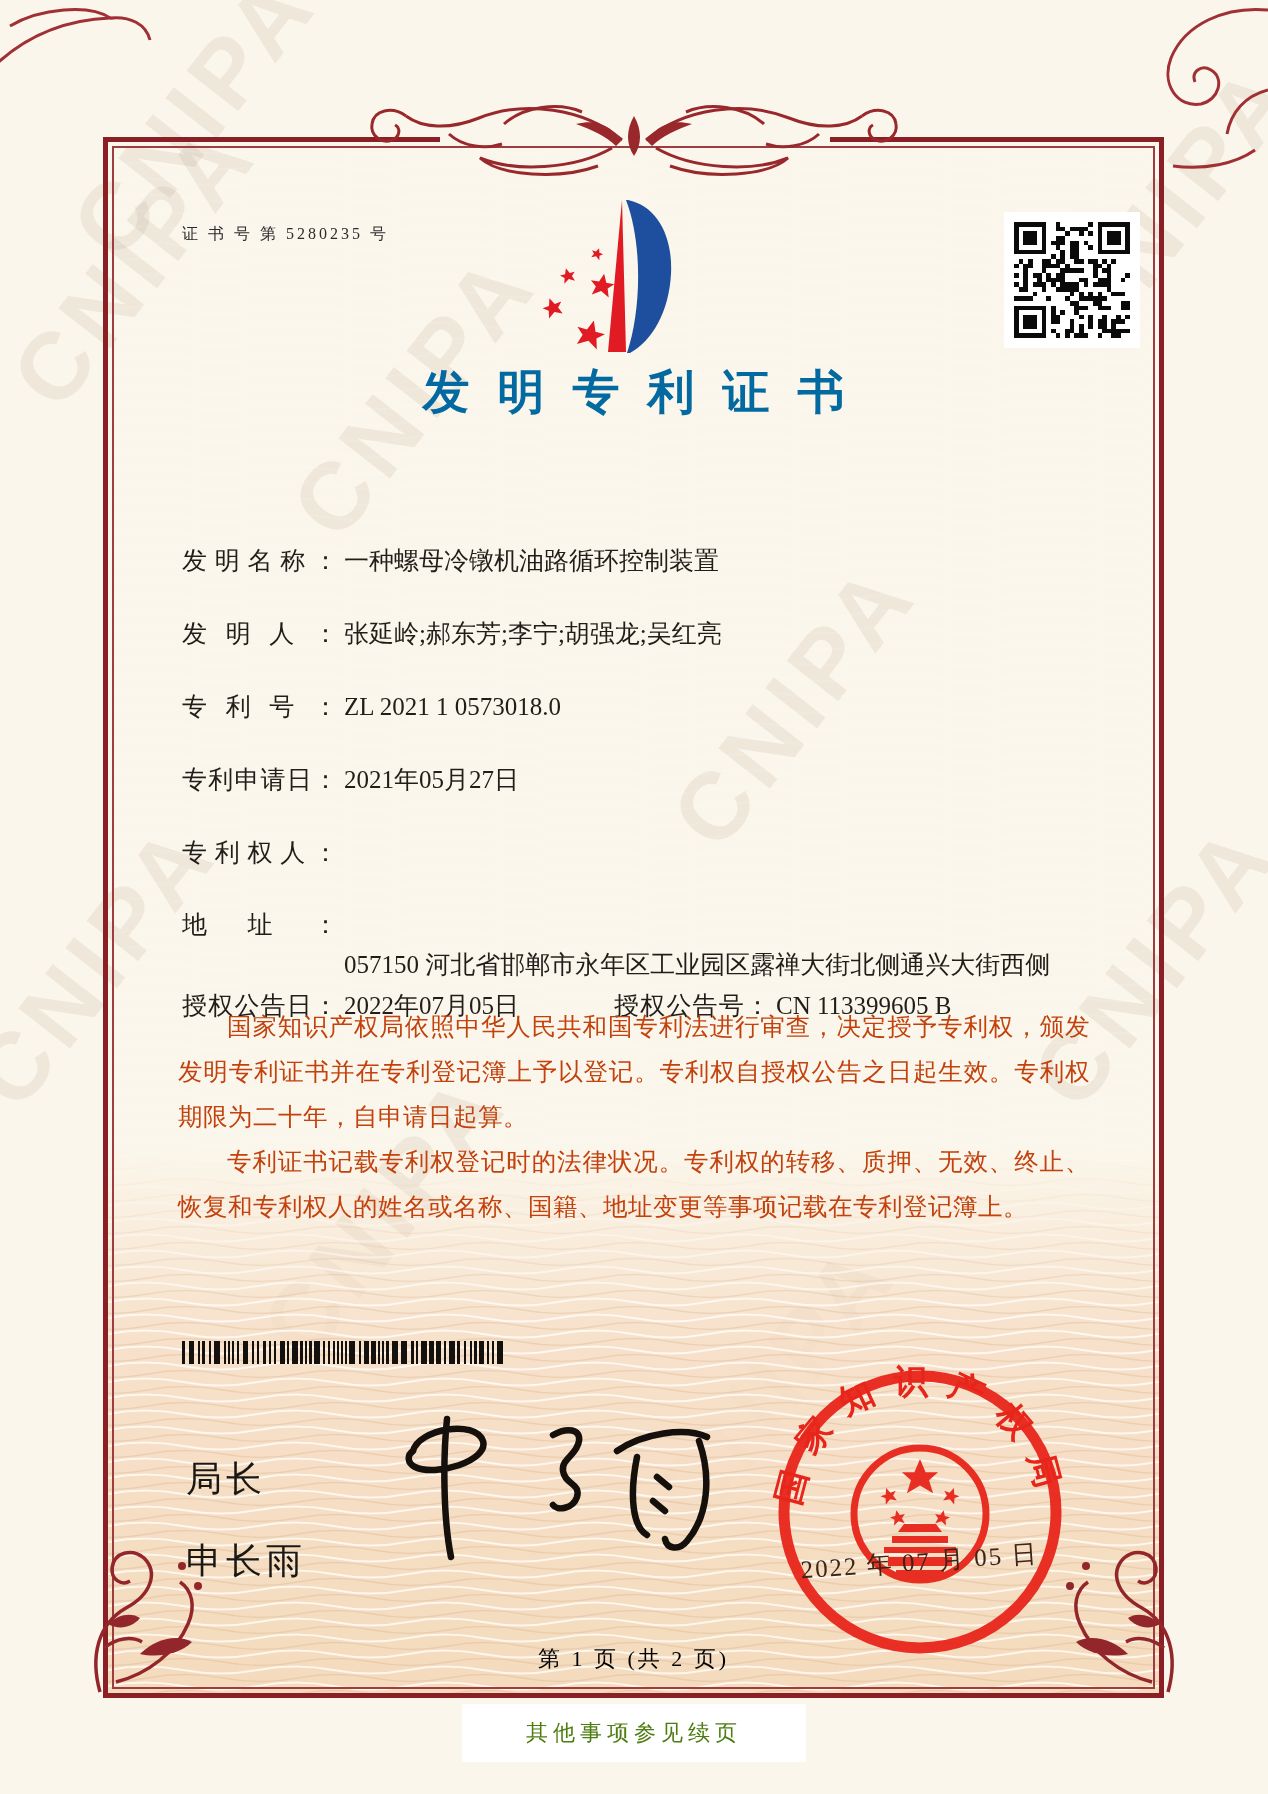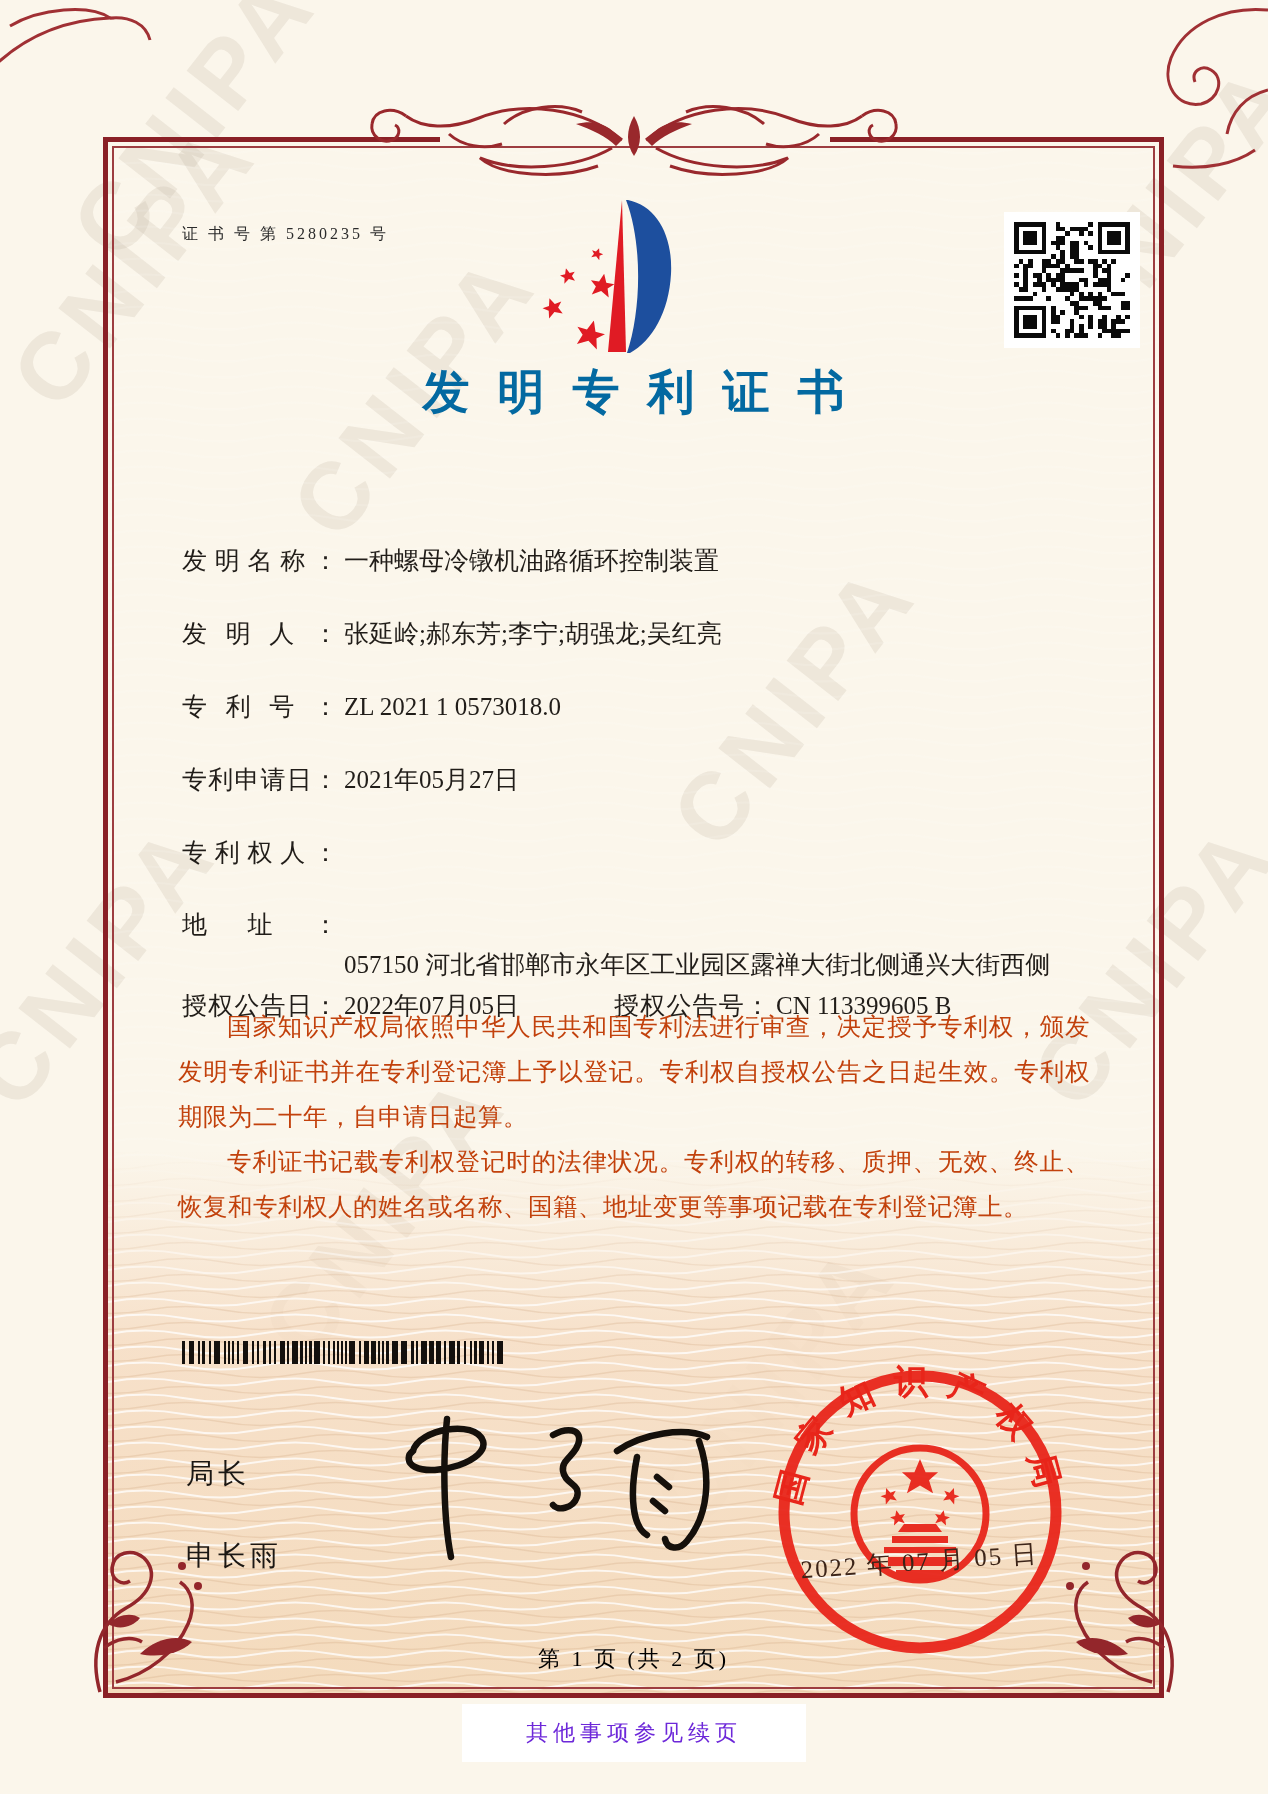--- a/index.html
+++ b/index.html
@@ -34,30 +34,30 @@
   .row .val.wide{width:710px;margin-top:40px;}
   .pair2{position:absolute;left:432px;top:0;display:flex;}
   .pair2 .lbl{display:inline-block;width:156px;text-align:justify;text-align-last:justify;margin-right:6px;}
   
   .bodytext{position:absolute;left:178px;top:1004px;width:912px;font-size:24.5px;line-height:45px;
             text-align:justify;letter-spacing:.5px;color:#c2410c;z-index:4;}
   .bodytext p{margin:0;text-indent:2em;}
   
   .barcode{position:absolute;left:182px;top:1341px;z-index:5;}
   .officer{position:absolute;left:186px;z-index:5;font-family:"Liberation Sans","DejaVu Sans",sans-serif;
-           font-size:28px;letter-spacing:4px;color:#1b1713;}
+           font-size:36px;letter-spacing:4px;color:#1b1713;}
   .officer.t1{top:1455px;}
   .officer.t2{top:1509px;margin-top:28px;}
   .signature{position:absolute;left:355px;top:1405px;z-index:5;}
   .seal{position:absolute;left:770px;top:1362px;z-index:6;}
   .pageno{position:absolute;left:103px;top:1644px;width:1061px;text-align:center;font-size:22px;
           letter-spacing:3px;color:#000000;z-index:5;}
   .note-box{position:absolute;left:462px;top:1704px;width:344px;height:58px;background:#ffffff;z-index:4;
             display:flex;align-items:center;justify-content:center;}
-  .note-box span{font-size:22px;letter-spacing:5px;color:#6d28d9;}
+  .note-box span{font-size:22px;letter-spacing:5px;color:#4d7c0f;}
 </style>
 </head>
 <body>
 
 <div class="page">
 
   <svg width="0" height="0" style="position:absolute">
     <defs>
       <pattern id="wv" width="150" height="16" patternUnits="userSpaceOnUse">
         <path d="M0,8 Q37.5,1 75,8 T150,8" fill="none" stroke="rgba(255,255,255,0.75)" stroke-width="2.2"></path>

